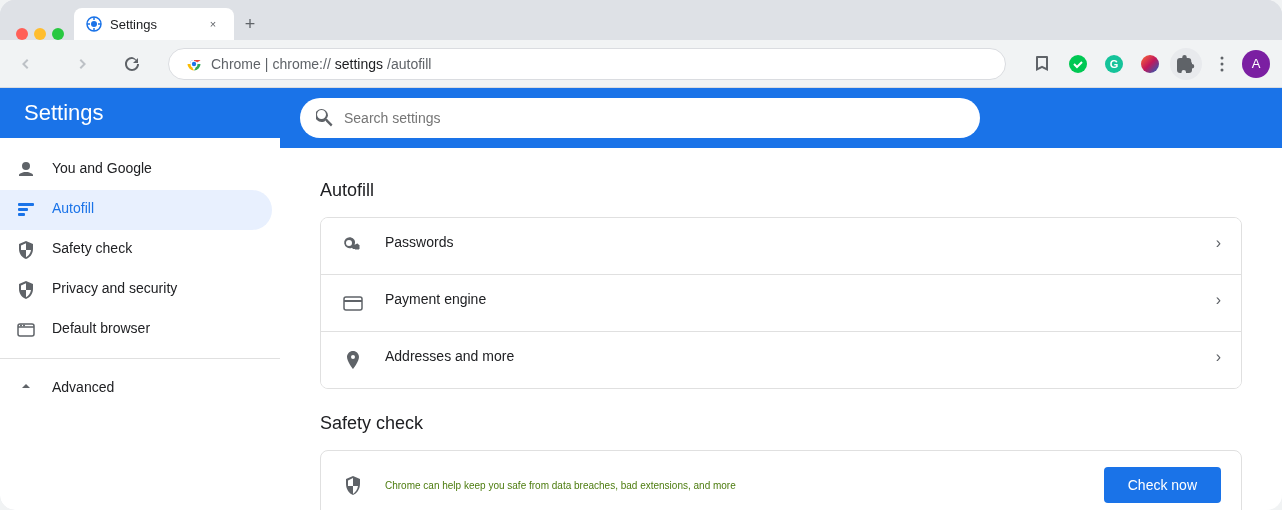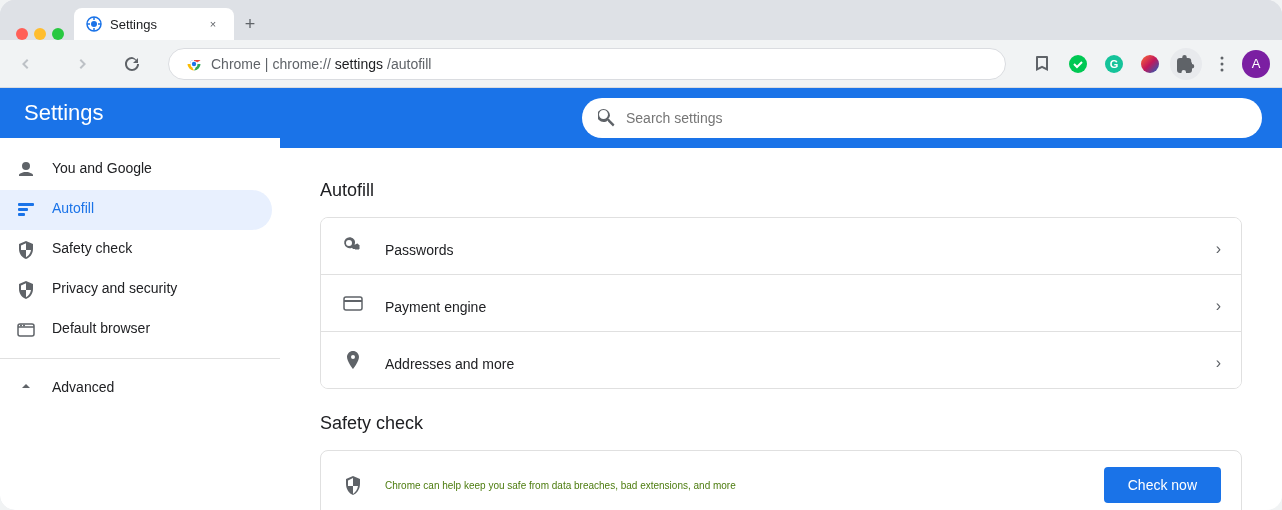--- a/index.html
+++ b/index.html
@@ -48,21 +48,21 @@
     .sidebar-item.active .icon svg { fill: #1a73e8; }
     .sidebar-divider { height: 1px; background: #e0e0e0; margin: 8px 0; }
     .sidebar-advanced { display: flex; align-items: center; padding: 10px 16px; cursor: pointer; gap: 16px; color: #202124; font-size: 14px; }
 
     
     .content { flex: 1; padding: 24px 40px; overflow-y: auto; background: #ffffff; }
     .section-title { font-size: 18px; font-weight: 400; color: #202124; margin-bottom: 16px; margin-top: 8px; }
 
     
     .card { border: 1px solid #e0e0e0; border-radius: 8px; overflow: hidden; margin-bottom: 24px; }
-    .card-item { display: flex; align-items: flex-end; padding: 16px 20px; cursor: pointer; gap: 20px; background: #ffffff; }
+    .card-item { display: flex; align-items: flex-start; padding: 16px 20px; cursor: pointer; gap: 20px; background: #ffffff; }
     .card-item:not(:last-child) { border-bottom: 1px solid #e0e0e0; }
     .card-item-icon { width: 24px; height: 24px; display: flex; align-items: center; justify-content: center; flex-shrink: 0; }
     .card-item-text { flex: 1; font-size: 14px; color: #202124; }
     .card-item-chevron { color: #5f6368; font-size: 16px; }
 
     
     .safety-card { border: 1px solid #e0e0e0; border-radius: 8px; padding: 16px 20px; display: flex; align-items: center; gap: 20px; background: #ffffff; }
     .safety-card-text { flex: 1; font-size: 10px; color: #4d7c0f; }
     .check-now-btn { background: #1a73e8; color: white; border: none; border-radius: 4px; padding: 10px 24px; font-size: 14px; font-weight: 500; cursor: pointer; white-space: nowrap; }
 
@@ -246,21 +246,21 @@
                 <path d="M8 5L4 9h8L8 5z"></path>
               </svg>
           </div>
           <span>Advanced</span>
         </div>
       </div>
     </div>
 
     <div style="display:flex;flex-direction:column;flex:1;overflow:hidden;">
 
-      <div style="background:#1a73e8;padding:10px 20px;display:flex;align-items:center;justify-content:flex-end;">
+      <div style="background:#1a73e8;padding:10px 20px;display:flex;align-items:center;">
         <div class="search-box">
           <div class="search-icon-wrapper">
             <svg width="18" height="18" viewBox="0 0 18 18" fill="#5f6368">
                 <path d="M11.5 10h-.79l-.28-.27A6.47 6.47 0 0012 6.5 6.5 6.5 0 105.5 13c1.61 0 3.09-.59 4.23-1.57l.27.28v.79l5 4.99L16.49 15.5l-4.99-5zm-6 0C3.01 10 1 7.99 1 5.5S3.01 1 5.5 1 10 3.01 10 5.5 7.99 10 5.5 10z"></path>
               </svg>
           </div>
           <input class="search-box-input" type="text" placeholder="Search settings" style="">
         </div>
       </div>
 

